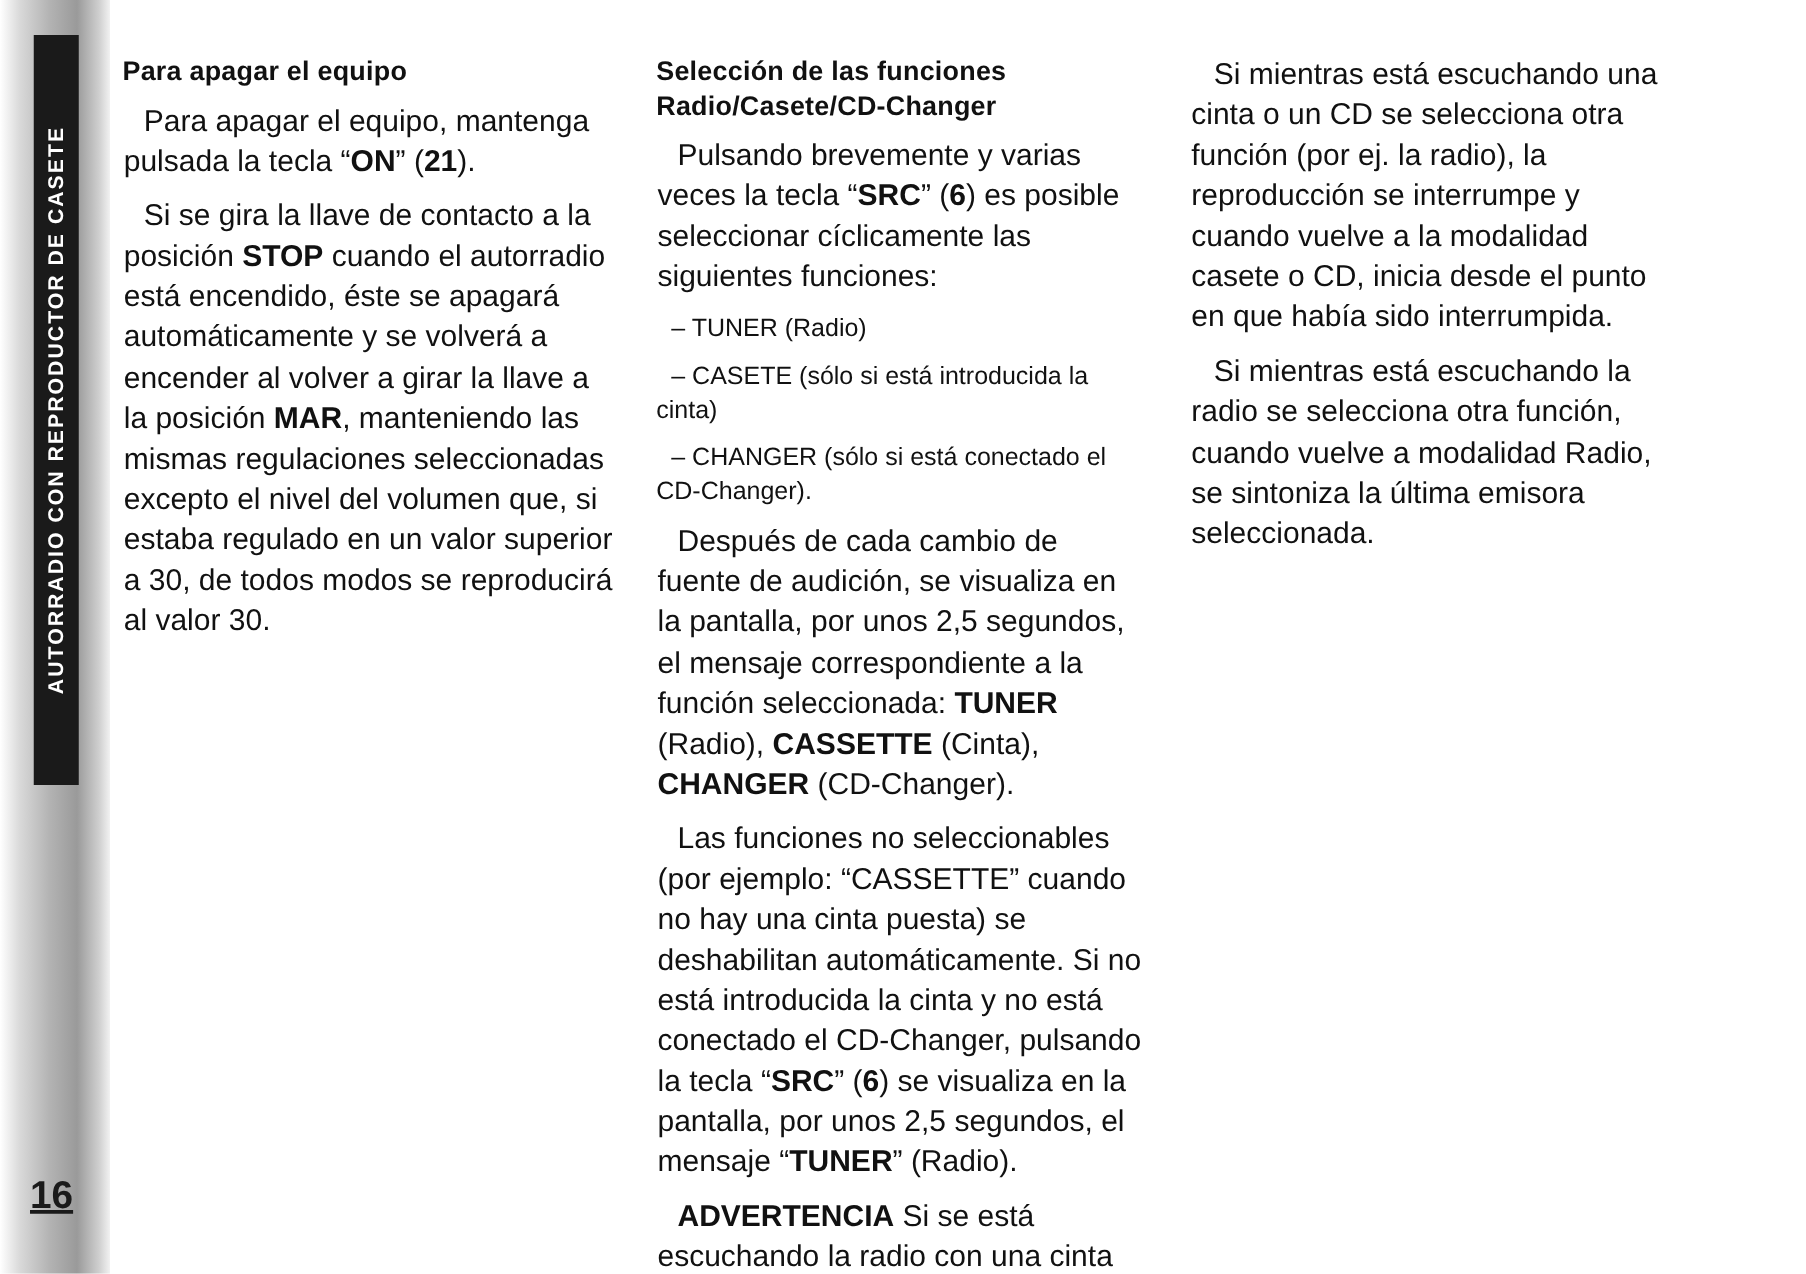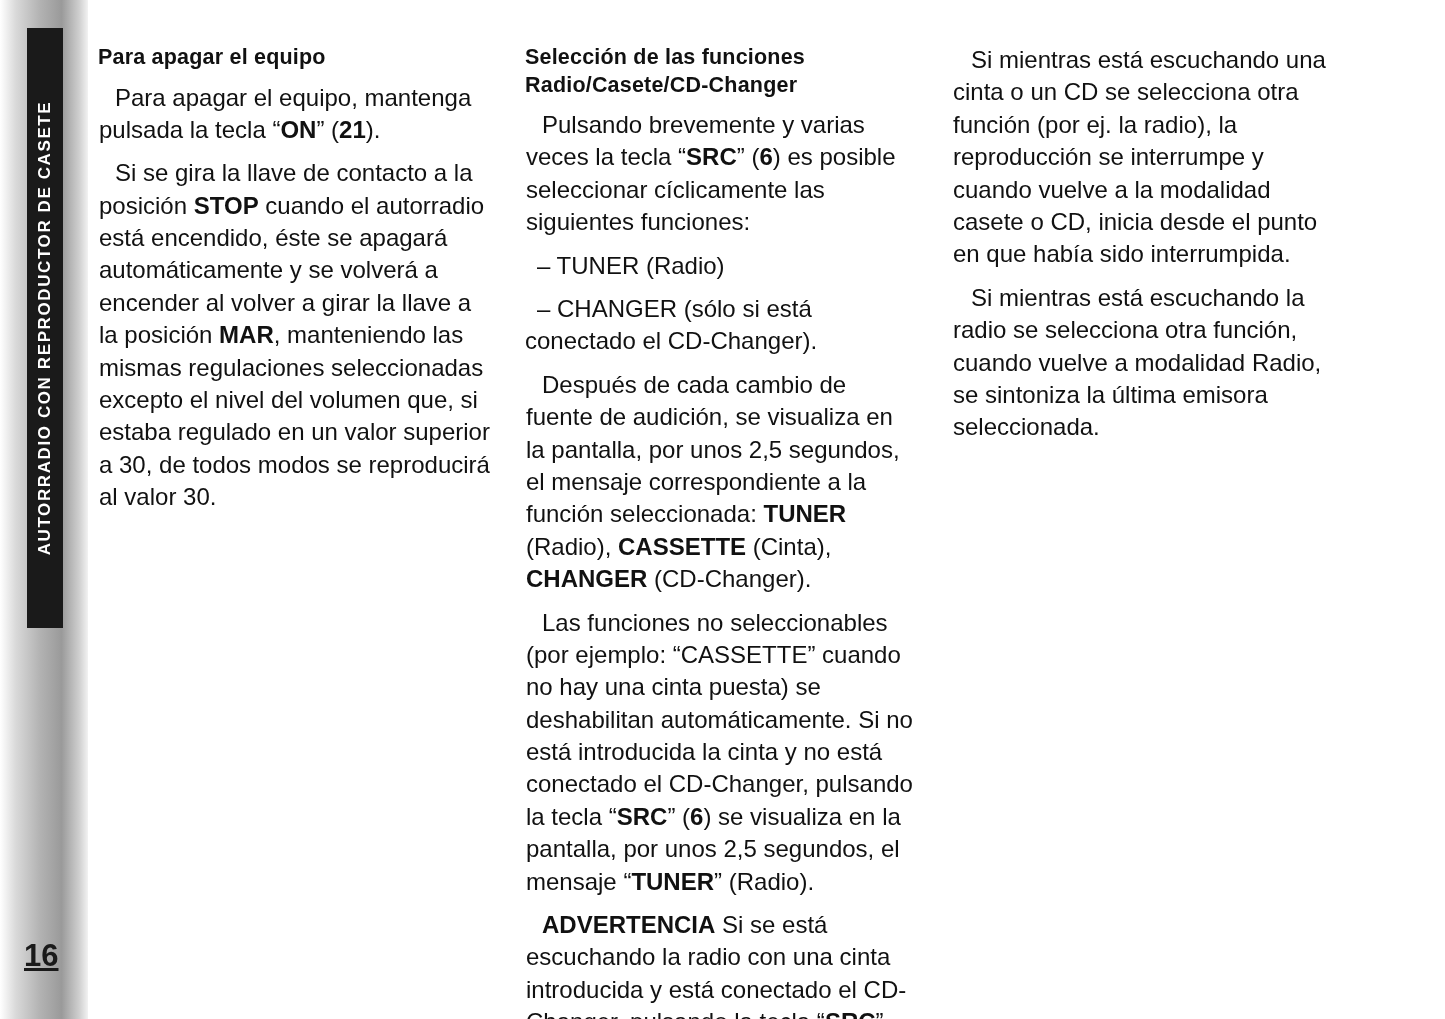--- a/index.html
+++ b/index.html
@@ -87,21 +87,21 @@
   }
   p.para {
     font-size: 24px;
     line-height: 1.35;
     color: #111111;
     margin: 0 0 11px 1px;
     text-indent: 16px;
     font-family: "Liberation Sans", sans-serif;
   }
   p.bullet {
-    font-size: 24px;
+    font-size: 20px;
     line-height: 1.35;
     color: #111111;
     margin: 0 0 11px 0;
     text-indent: 12px;
     font-family: "Liberation Sans", sans-serif;
   }
   b {
     font-weight: bold;
   }
   .col3 p.para {
@@ -132,20 +132,21 @@
           Si se gira la llave de contacto a la posición <b>STOP</b> cuando el autorradio está encendido, éste se apagará automáticamente y se volverá a encender al volver a girar la llave a la posición <b>MAR</b>, manteniendo las mismas regulaciones seleccionadas excepto el nivel del volumen que, si estaba regulado en un valor superior a 30, de todos modos se reproducirá al valor 30.
         </p>
       </div>
 
       <div class="col col2">
         <h2 class="heading">Selección de las funciones Radio/Casete/CD-Changer</h2>
         <p class="para">
           Pulsando brevemente y varias veces la tecla “<b>SRC</b>” (<b>6</b>) es posible seleccionar cíclicamente las siguientes funciones:
         </p>
         <p class="bullet">– TUNER (Radio)</p>
+        <p class="bullet">– CASETE (sólo si está introducida la cinta)</p>
         <p class="bullet">– CHANGER (sólo si está conectado el CD-Changer).</p>
         <p class="para">
           Después de cada cambio de fuente de audición, se visualiza en la pantalla, por unos 2,5 segundos, el mensaje correspondiente a la función seleccionada: <b>TUNER</b> (Radio), <b>CASSETTE</b> (Cinta), <b>CHANGER</b> (CD-Changer).
         </p>
         <p class="para">
           Las funciones no seleccionables (por ejemplo: “CASSETTE” cuando no hay una cinta puesta) se deshabilitan automáticamente. Si no está introducida la cinta y no está conectado el CD-Changer, pulsando la tecla “<b>SRC</b>” (<b>6</b>) se visualiza en la pantalla, por unos 2,5 segundos, el mensaje “<b>TUNER</b>” (Radio).
         </p>
         <p class="para">
           <b>ADVERTENCIA</b> Si se está escuchando la radio con una cinta introducida y está conectado el CD-Changer, pulsando la tecla “<b>SRC</b>” (<b>6</b>) se selecciona la última función utilizada entre Casete y CD-Changer.
         </p>

